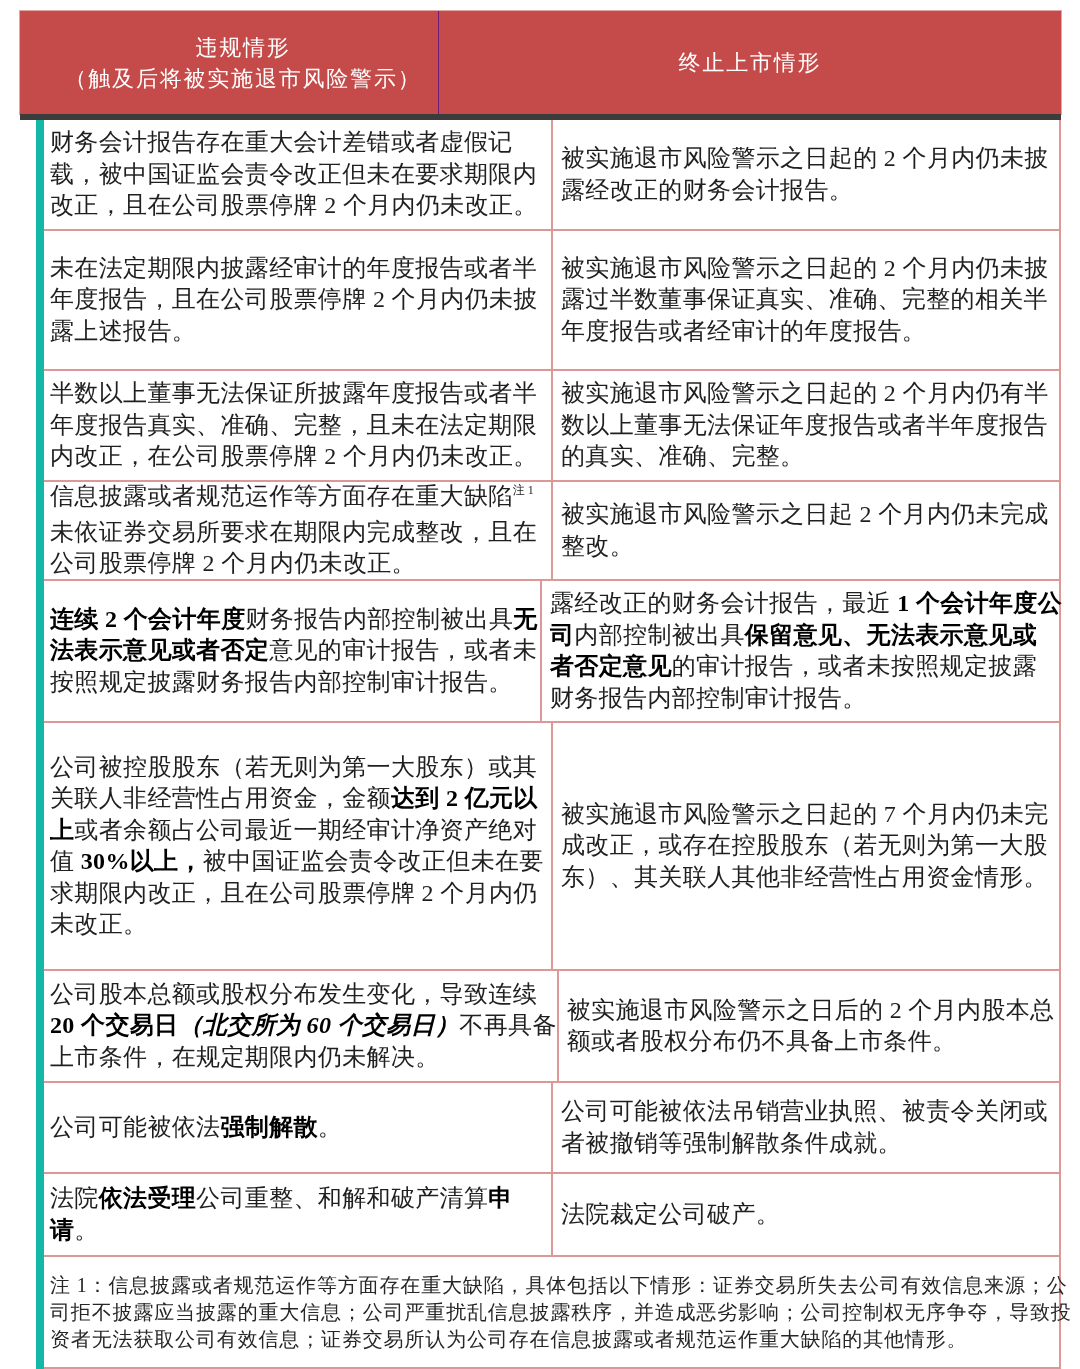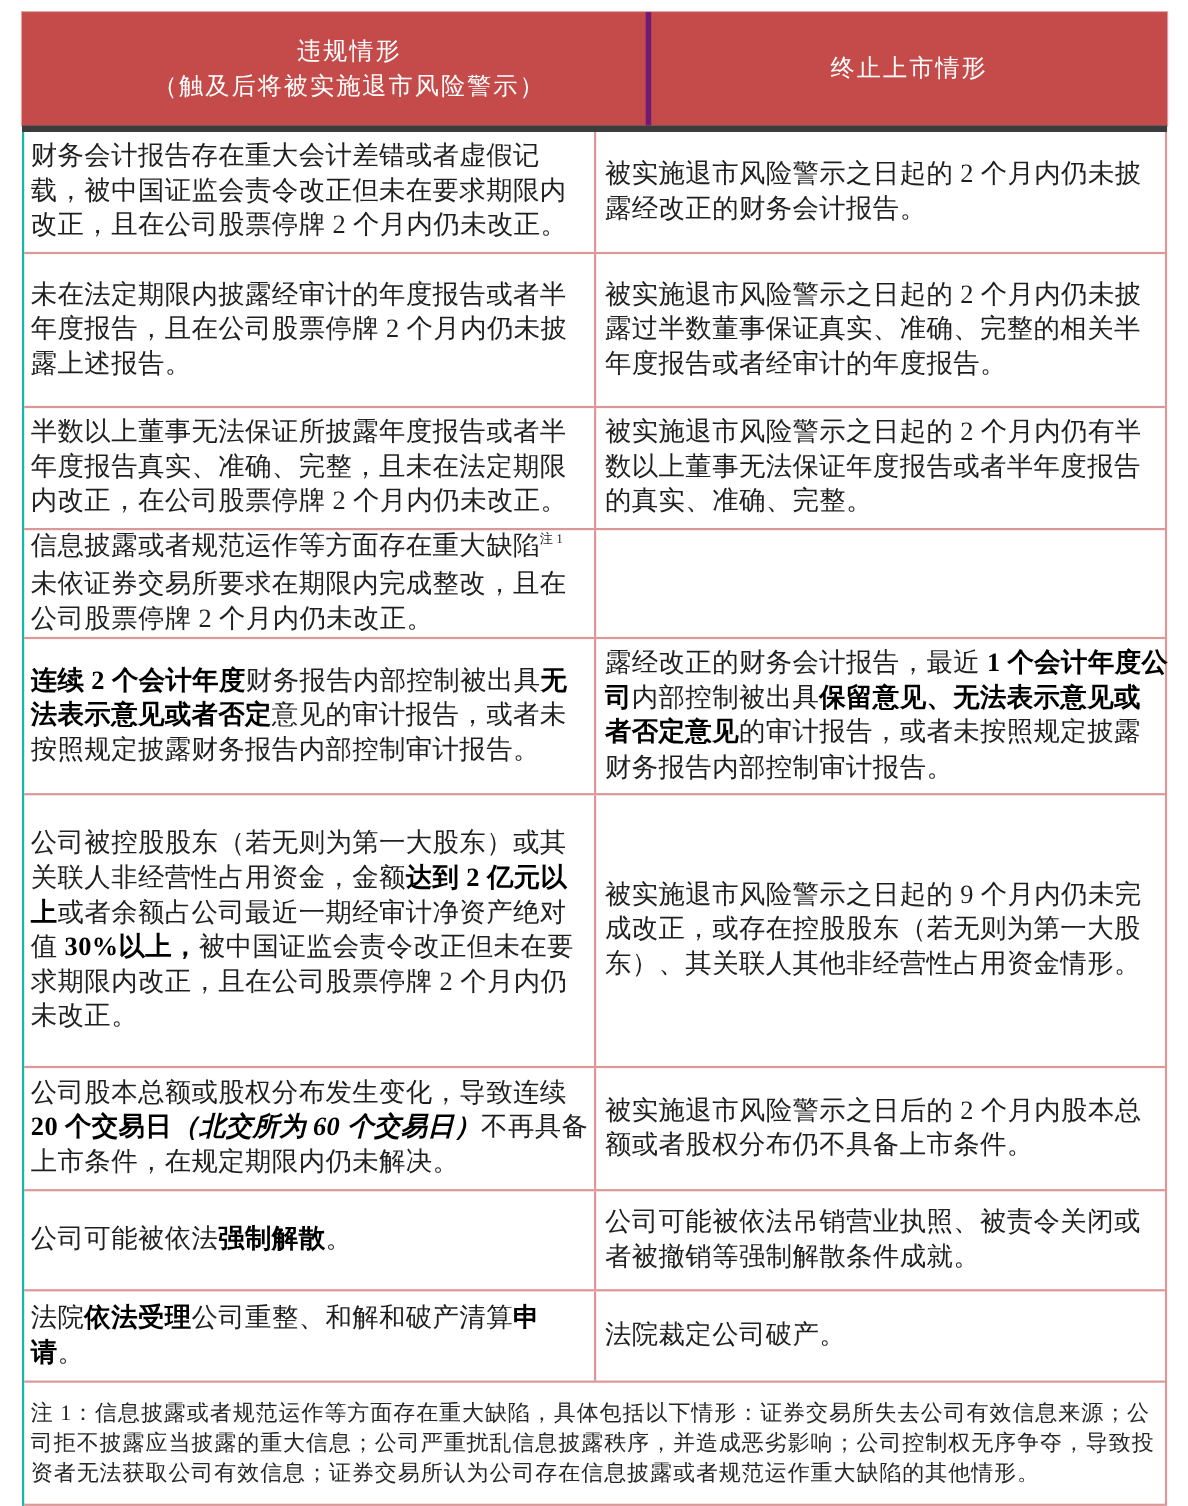--- a/index.html
+++ b/index.html
@@ -5,24 +5,24 @@
   html, body { margin: 0; padding: 0; background: #ffffff; }
   body { width: 1080px; height: 1369px; position: relative; overflow: hidden; }
   .sheet { position: absolute; left: 20px; top: 11px; width: 1041px; }
   .hdr {
     height: 103px; background: #c44b49; display: flex; color: #ffffff;
     font-family: "DejaVu Sans", "Liberation Sans", sans-serif;
     font-size: 22px; line-height: 31px; letter-spacing: 1.8px;
     box-shadow: 0 0 0 1px #e2a6a5;
   }
   .hdr-cell { display: flex; flex-direction: column; align-items: center; justify-content: center; text-align: center; box-sizing: border-box; }
-  .hdr-left { width: 572px; border-right: 5px solid #701a75; padding-left: 28px; }
+  .hdr-left { width: 419px; border-right: 1px solid #701a75; padding-left: 28px; }
   .hdr-right { flex: 1; }
   .hdr-bar { height: 6px; background: #3c3c3c; }
-  .grid { border-left: 2px solid #14b8a6; border-right: 2px solid #dc9897; }
+  .grid { border-left: 8px solid #14b8a6; border-right: 2px solid #dc9897; margin-left: 16px; }
   .row { display: flex; border-bottom: 2px solid #dc9897; box-sizing: border-box; }
   .cell { display: flex; align-items: center; box-sizing: border-box; height: 100%; }
   .c-left { width: 520px; border-right: 2px solid #dc9897; padding-left: 6px; }
   .c-right { width: 517px; padding-left: 8px; }
   .txt {
     white-space: pre;
     font-family: "Liberation Serif", "DejaVu Serif", serif;
     font-size: 24px; line-height: 31.5px; letter-spacing: 0.35px; color: #1f1f1f;
   }
   .b { font-weight: bold; color: #000000; }
@@ -86,20 +86,24 @@
 的真实、准确、完整。</span></div>
       </div>
     </div>
 
     <div class="row" style="height:99px">
       <div class="cell c-left">
         <div class="txt"><span>信息披露或者规范运作等方面存在重大缺陷</span><span class="sup">注 1</span><span>
 未依证券交易所要求在期限内完成整改，且在
 公司股票停牌 2 个月内仍未改正。</span></div>
       </div>
+      <div class="cell c-right">
+        <div class="txt"><span>被实施退市风险警示之日起 2 个月内仍未完成
+整改。</span></div>
+      </div>
     </div>
 
     <div class="row" style="height:142px">
       <div class="cell c-left">
         <div class="txt"><span class="b">连续 2 个会计年度</span><span>财务报告内部控制被出具</span><span class="b">无
 法表示意见或者否定</span><span>意见的审计报告，或者未
 按照规定披露财务报告内部控制审计报告。</span></div>
       </div>
       <div class="cell c-right">
         <div class="txt"><span>露经改正的财务会计报告，最近 </span><span class="b">1 个会计年度公
@@ -112,21 +116,21 @@
     <div class="row" style="height:248px">
       <div class="cell c-left">
         <div class="txt"><span>公司被控股股东（若无则为第一大股东）或其
 关联人非经营性占用资金，金额</span><span class="b">达到 2 亿元以
 上</span><span>或者余额占公司最近一期经审计净资产绝对
 值 </span><span class="b">30%以上，</span><span>被中国证监会责令改正但未在要
 求期限内改正，且在公司股票停牌 2 个月内仍
 未改正。</span></div>
       </div>
       <div class="cell c-right">
-        <div class="txt"><span>被实施退市风险警示之日起的 9 个月内仍未完
+        <div class="txt"><span>被实施退市风险警示之日起的 7 个月内仍未完
 成改正，或存在控股股东（若无则为第一大股
 东）、其关联人其他非经营性占用资金情形。</span></div>
       </div>
     </div>
 
     <div class="row" style="height:112px">
       <div class="cell c-left">
         <div class="txt"><span>公司股本总额或股权分布发生变化，导致连续
 </span><span class="b">20 个交易日</span><span class="bi">（北交所为 60 个交易日）</span><span>不再具备
 上市条件，在规定期限内仍未解决。</span></div>

